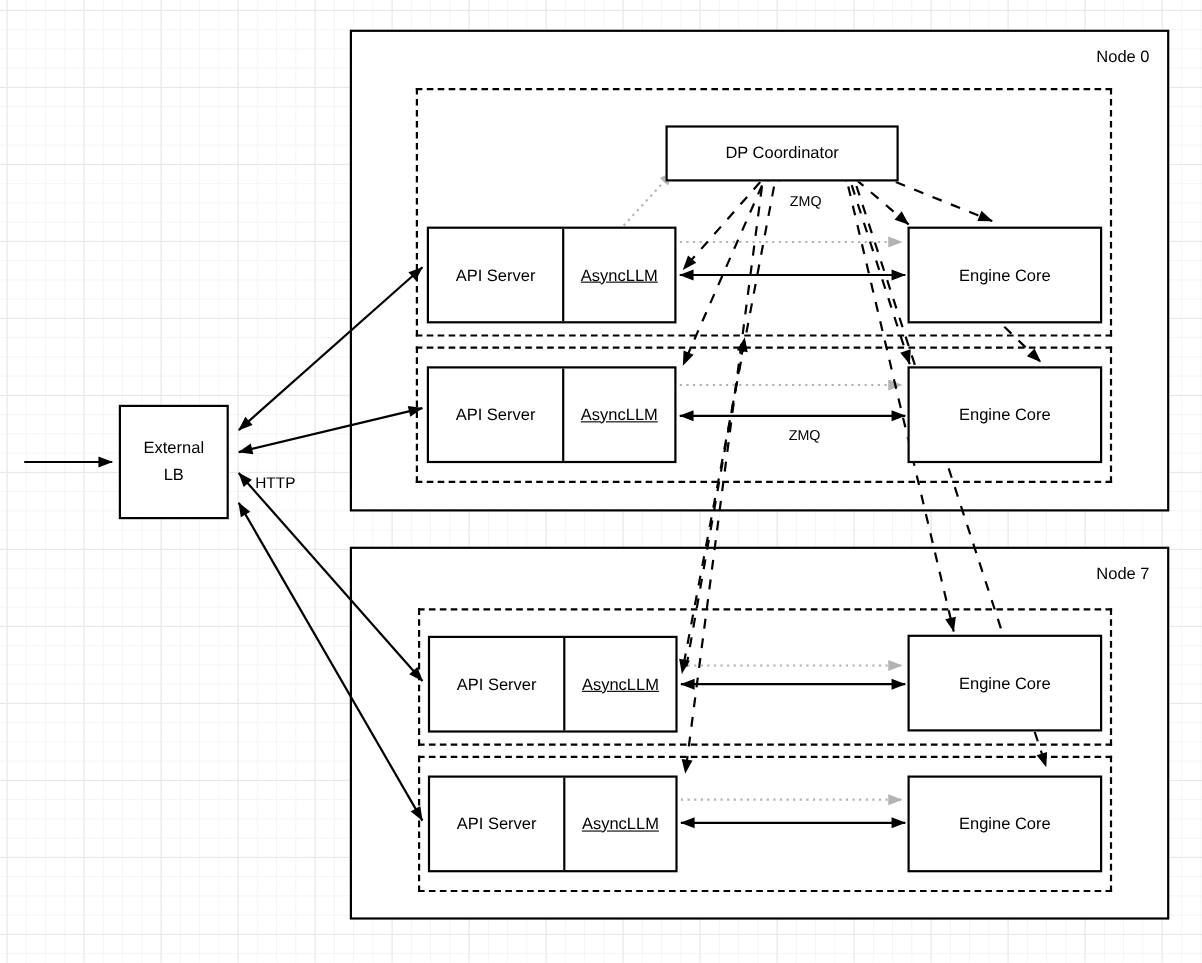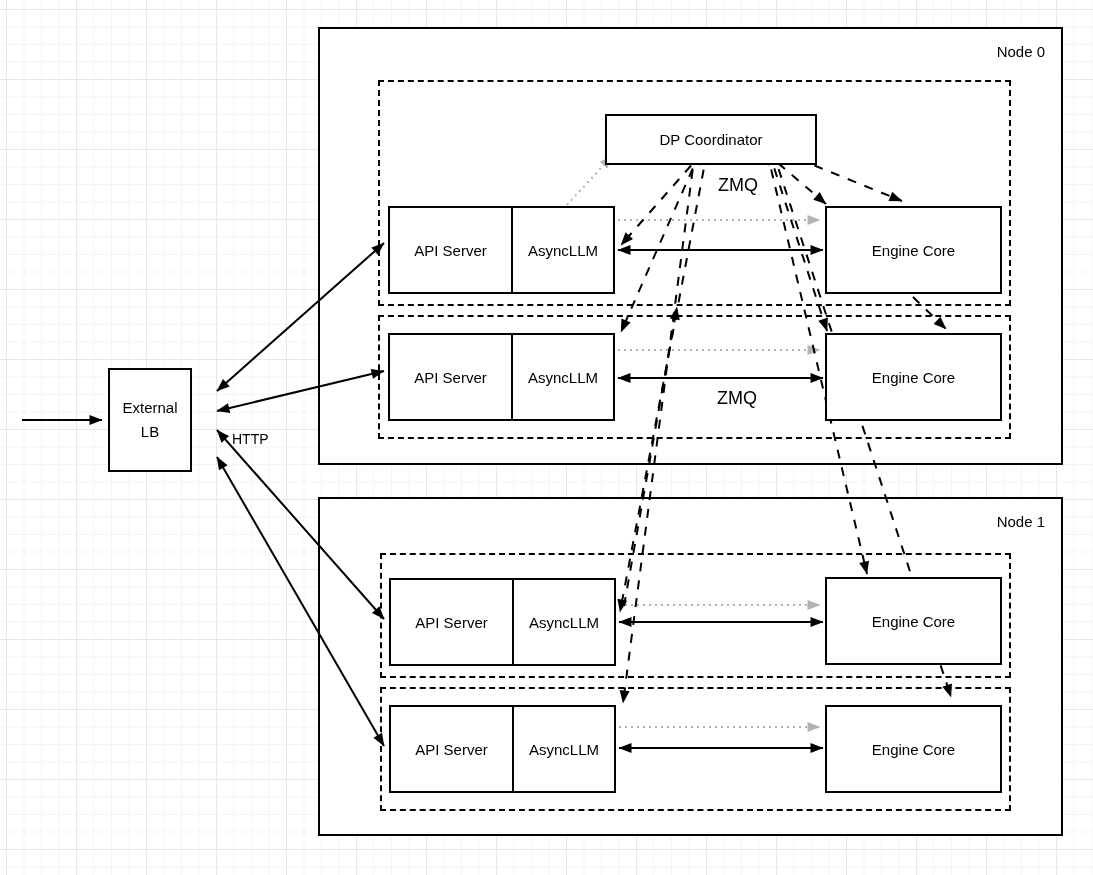--- a/index.html
+++ b/index.html
@@ -37,38 +37,38 @@
   }
   .combo{
     background:#ffffff;border:2px solid #000000;
     display:flex;align-items:stretch;
   }
   .combo .cell{
     display:flex;align-items:center;justify-content:center;
     font-size:15px;color:#000000;white-space:nowrap;
   }
   .combo .cell.api{width:121px;border-right:2px solid #000000;}
-  .combo .cell.llm{flex:1;}
+  .combo .cell.llm{flex:1;text-decoration:underline;}
   .lb-box{flex-direction:column;line-height:24px;}
   .edge-label{
-    position:absolute;font-size:18px;color:#000000;white-space:nowrap;
+    position:absolute;font-size:13px;color:#000000;white-space:nowrap;
   }
   svg.wires{position:absolute;left:0;top:0;pointer-events:none;}
   .layer-boxes{position:absolute;left:0;top:0;width:0;height:0;}
 </style>
 </head>
 <body>
 
 <div class="canvas">
 
   <div class="abs node-container" style="left:318px;top:27px;width:745px;height:438px;">
     <div class="node-label">Node 0</div>
   </div>
   <div class="abs node-container" style="left:318px;top:497px;width:745px;height:339px;">
-    <div class="node-label">Node 1</div>
+    <div class="node-label">Node 7</div>
   </div>
 
   <div class="abs sub-container" style="left:378px;top:80px;width:633px;height:226px;"></div>
   <div class="abs sub-container" style="left:378px;top:315px;width:633px;height:124px;"></div>
   <div class="abs sub-container" style="left:380px;top:553px;width:631px;height:125px;"></div>
   <div class="abs sub-container" style="left:380px;top:687px;width:631px;height:124px;"></div>
 
   <svg class="wires" width="1093" height="875" viewBox="0 0 1093 875">
     <defs>
       <marker id="mb" markerUnits="userSpaceOnUse" markerWidth="16" markerHeight="14" refX="13.5" refY="7" orient="auto-start-reverse">
@@ -110,21 +110,21 @@
     <line x1="767" y1="152" x2="867" y2="574" stroke="#000000" stroke-width="2" stroke-dasharray="9 9" marker-end="url(#mb)"></line>
     <line x1="773" y1="152" x2="951" y2="697" stroke="#000000" stroke-width="2" stroke-dasharray="9 9" marker-end="url(#mb)"></line>
   </svg>
 
   <div class="layer-boxes">
 
     <div class="abs box" style="left:605px;top:98px;width:212px;height:51px;margin-top:16px;">
       <span>DP Coordinator</span>
     </div>
 
-    <div class="abs box lb-box" style="left:108px;top:368px;width:84px;height:104px;">
+    <div class="abs box lb-box" style="left:108px;top:368px;width:100px;height:104px;">
       <span>External</span>
       <span>LB</span>
     </div>
 
     <div class="abs combo" style="left:388px;top:206px;width:227px;height:88px;">
       <div class="cell api">API Server</div>
       <div class="cell llm">AsyncLLM</div>
     </div>
     <div class="abs box" style="left:825px;top:206px;width:177px;height:88px;">
       <span>Engine Core</span>

